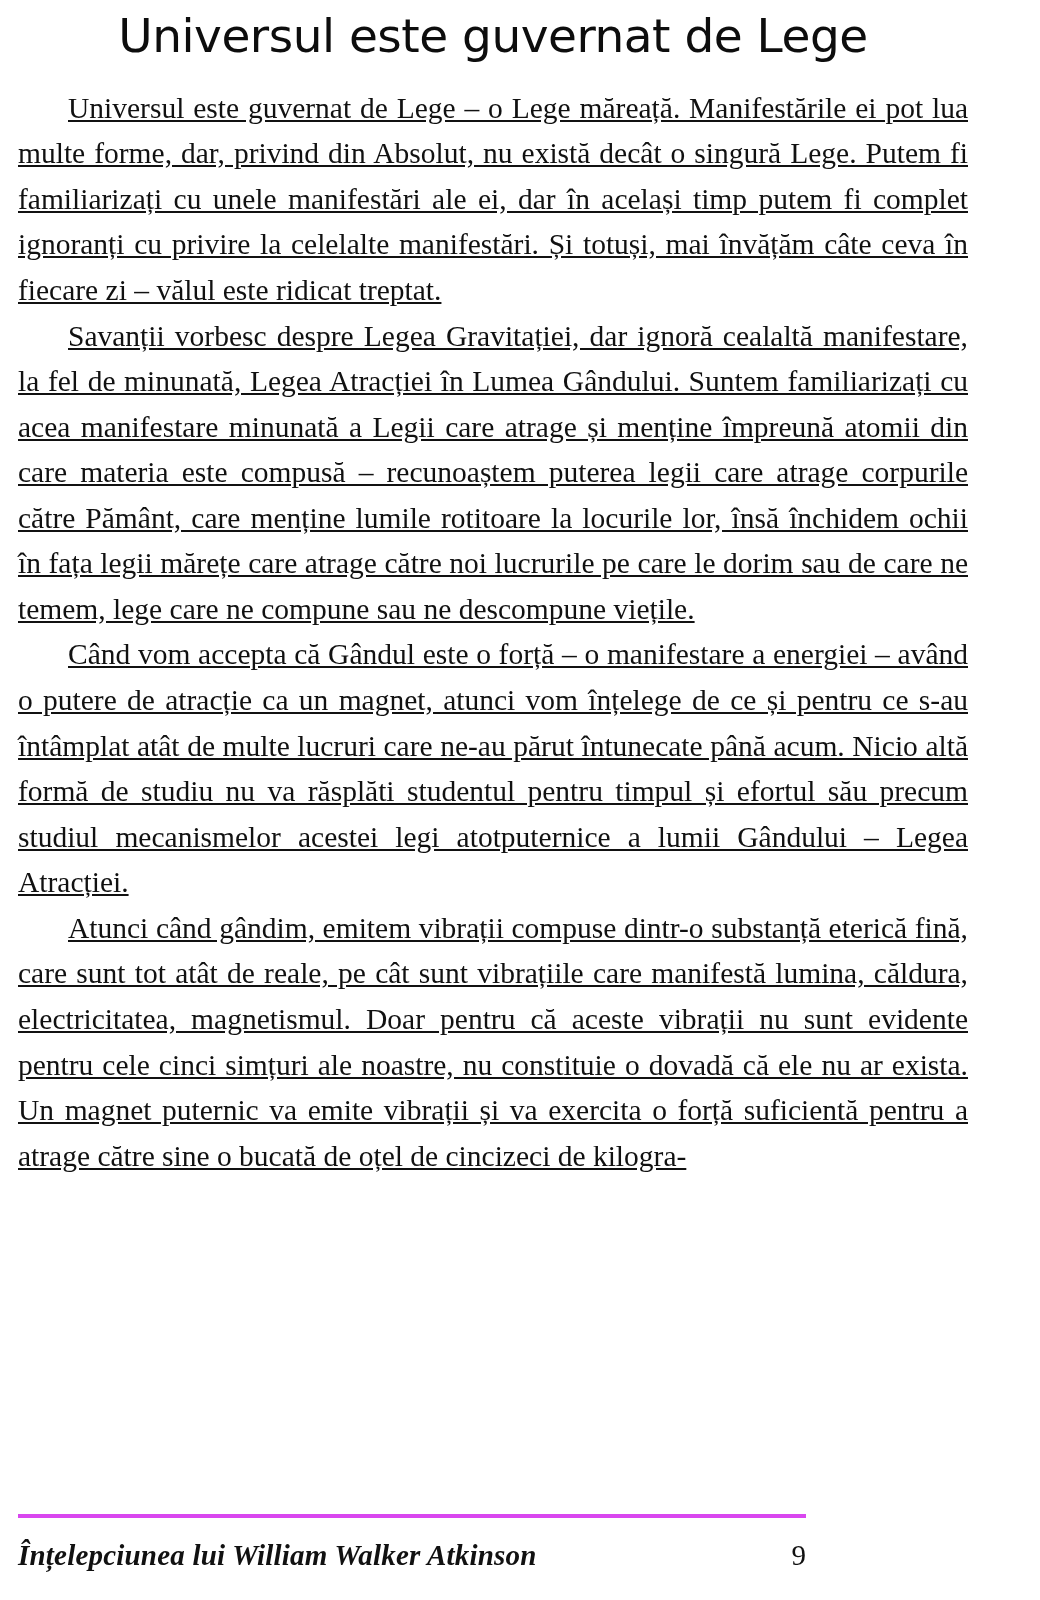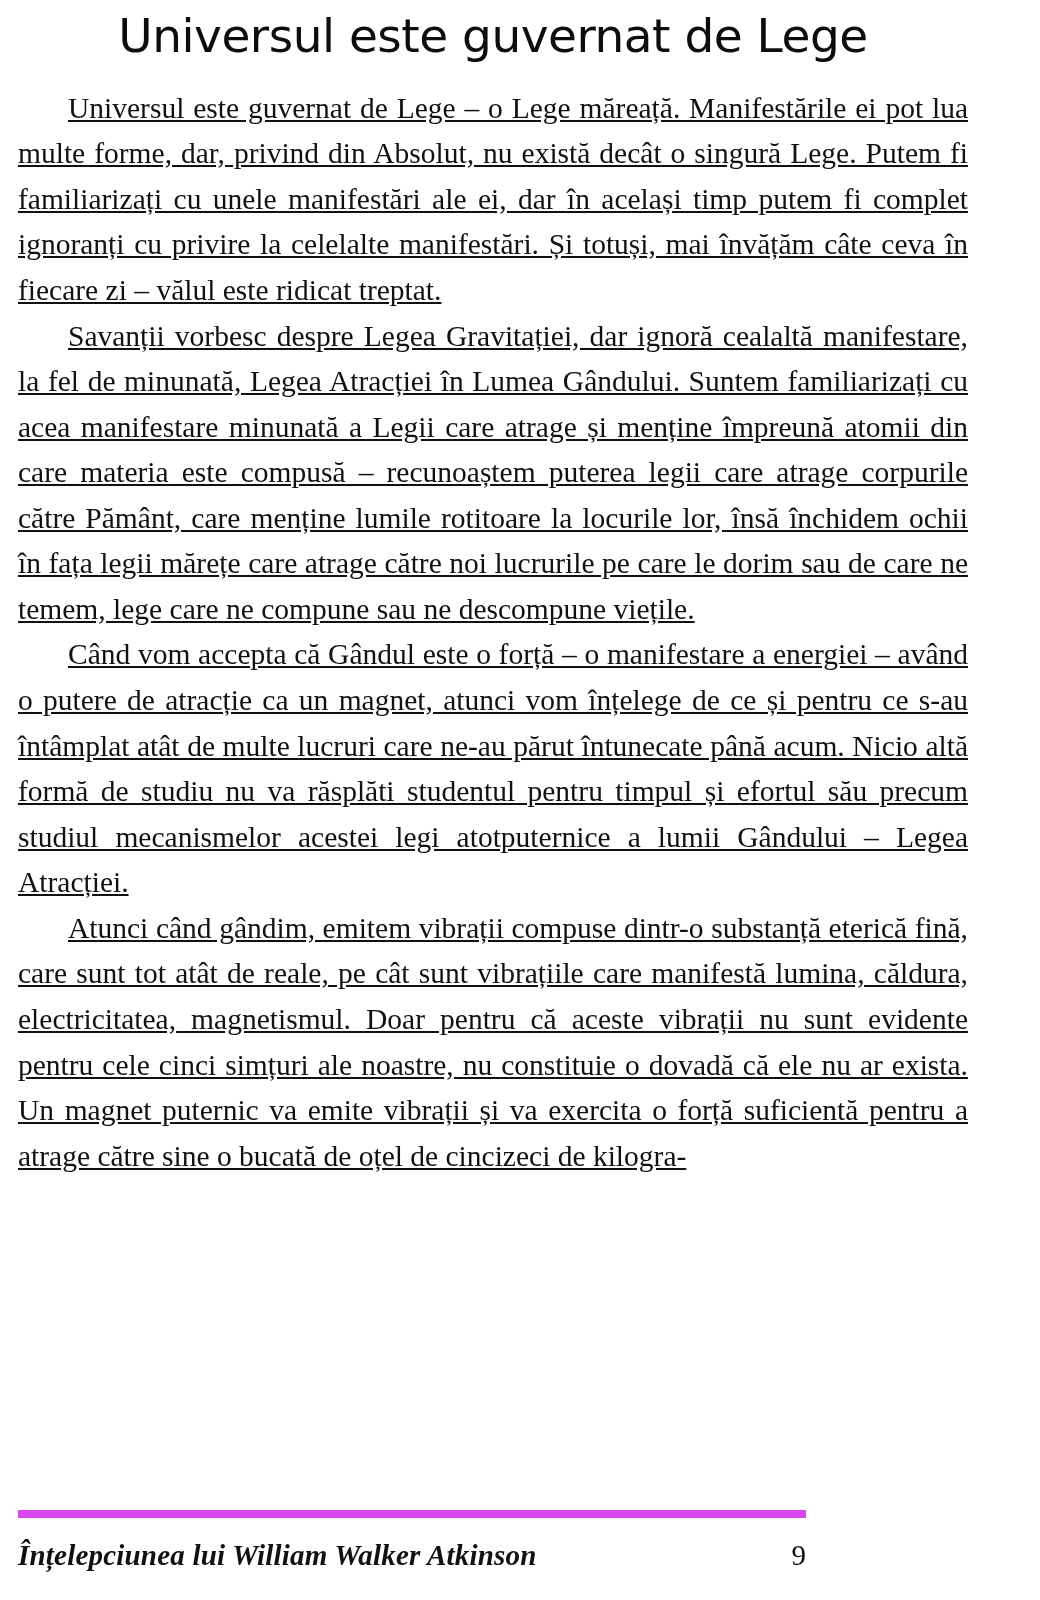--- a/index.html
+++ b/index.html
@@ -54,21 +54,21 @@
   }
   .footer {
     position: absolute;
     left: 18px;
     right: 18px;
     bottom: 28px;
     height: 46px;
     display: flex;
     align-items: flex-end;
     justify-content: space-between;
-    border-top: 8px solid #d946ef;
+    border-top: 4px solid #d946ef;
     padding-top: 8px;
   }
   .footer-title {
     font-family: "Liberation Serif", serif;
     font-style: italic;
     font-weight: bold;
     font-size: 29px;
     color: #111111;
     letter-spacing: 0.2px;
   }

